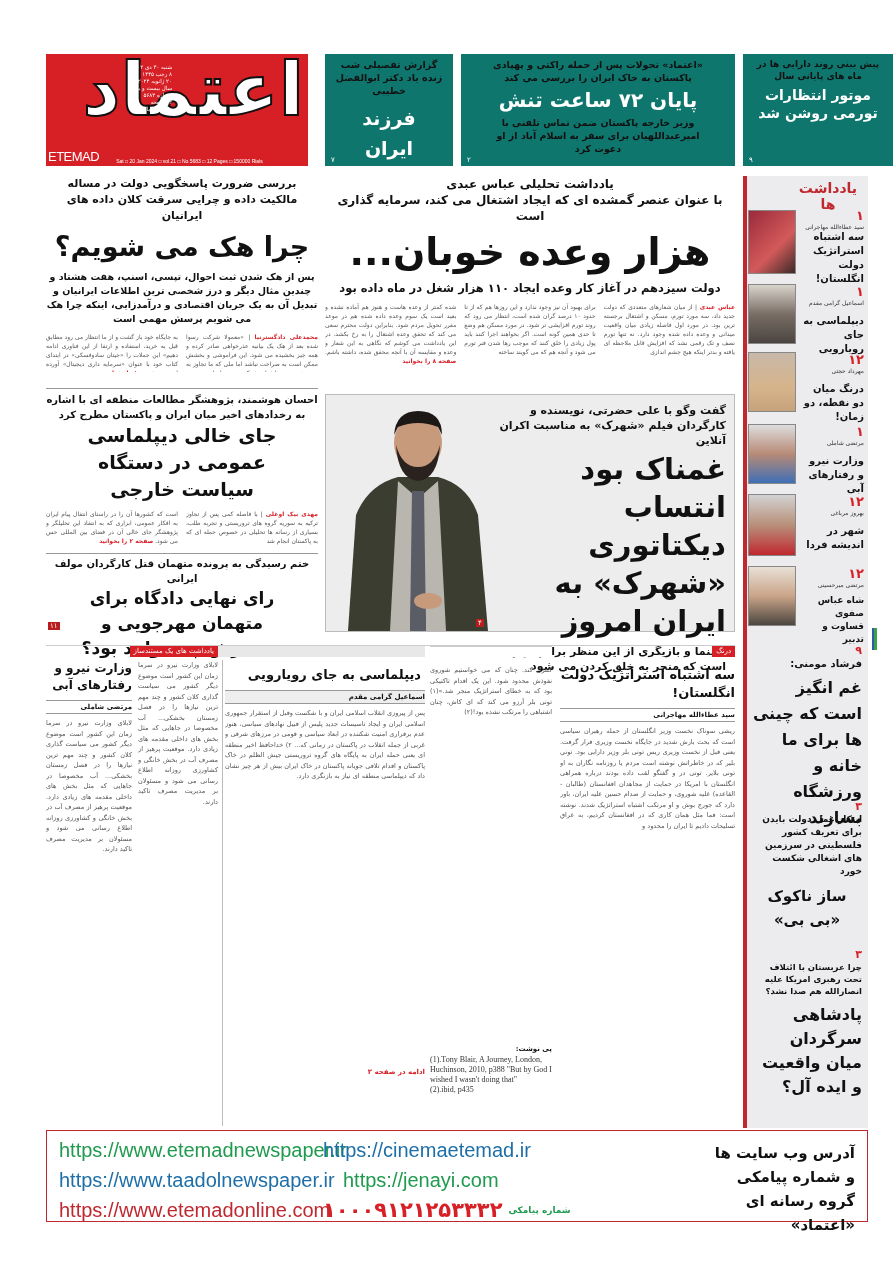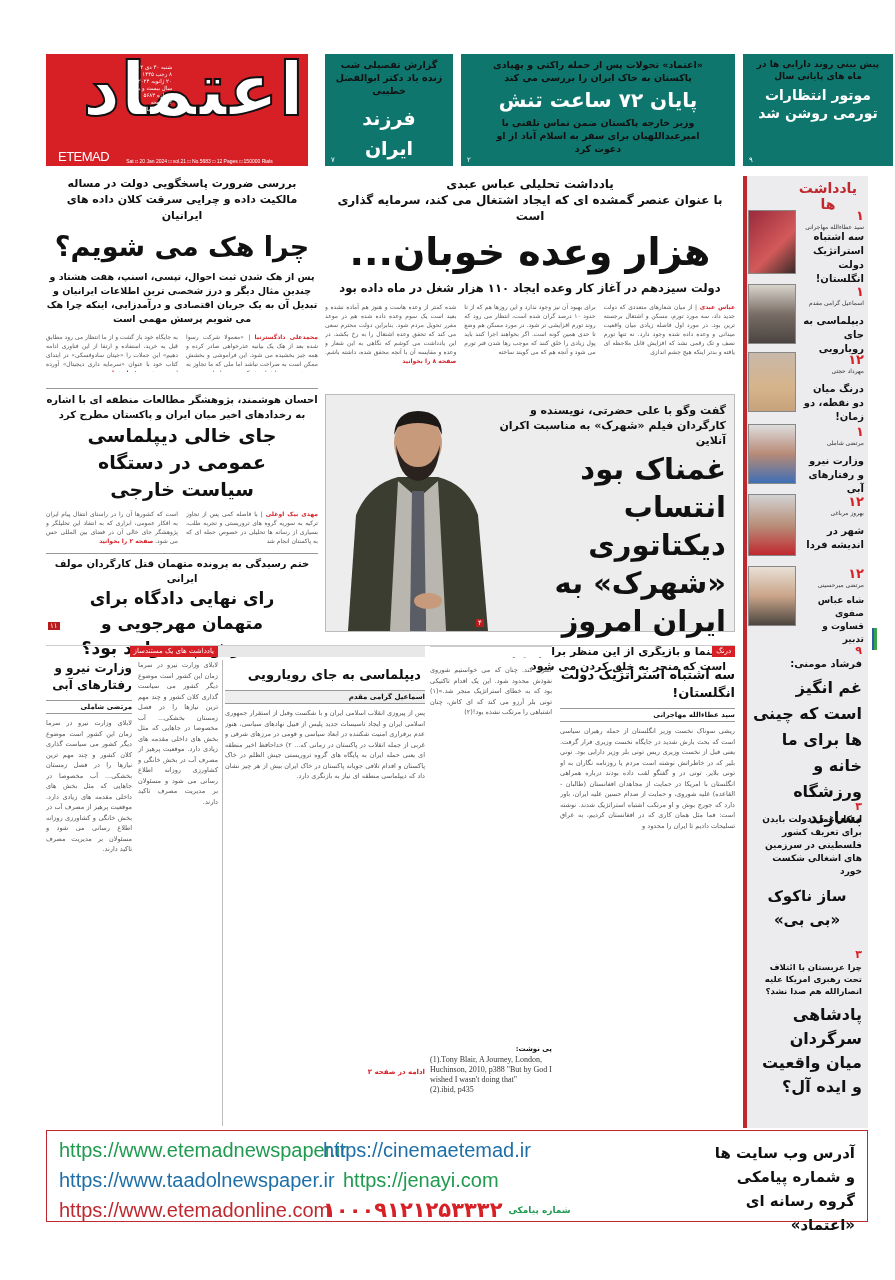--- a/index.html
+++ b/index.html
@@ -28,21 +28,21 @@
   <div class="abs" style="right:4px;top:-8px;font-size:74px;font-weight:bold;color:#fff;-webkit-text-stroke:2px #111;direction:rtl;font-family:'DejaVu Sans',sans-serif;letter-spacing:-2px;">اعتماد</div>
   <div class="abs rtl" style="left:76px;top:10px;width:50px;font-size:5.5px;line-height:7px;color:#fff;">
     <div>شنبه ۳۰ دی ۱۴۰۲</div>
     <div>۸ رجب ۱۴۴۵</div>
     <div>۲۰ ژانویه ۲۰۲۴</div>
     <div>سال بیست و یکم</div>
     <div>شماره ۵۶۸۳</div>
     <div>۱۲ صفحه</div>
     <div>۱۵۰۰۰ تومان</div>
   </div>
-  <div class="abs" style="left:12px;bottom:2px;display:flex;align-items:flex-end;gap:17px;">
+  <div class="abs" style="left:2px;bottom:2px;display:flex;align-items:flex-end;gap:17px;">
     <span style="font-family:'Liberation Sans',sans-serif;font-size:13px;color:#fff;letter-spacing:-0.5px;">ETEMAD</span>
     <span style="font-family:'Liberation Sans',sans-serif;font-size:5px;color:#fff;white-space:nowrap;">Sat  □  20 Jan 2024  □  vol.21  □  No.5683  □  12  Pages  □  150000  Rials</span>
   </div>
 </div>
 
 <div class="abs gray-box rtl" style="left:325px;top:54px;width:128px;height:112px;padding:4px 6px;">
   <div class="center" style="font-size:9.5px;font-weight:bold;line-height:13px;">گزارش تفصیلی شب زنده یاد دکتر ابوالفضل خطیبی</div>
   <div class="center" style="font-size:19px;font-weight:bold;color:#fff;line-height:30px;margin-top:6px;padding:0 18px;">فرزند ایران</div>
   <span class="pagenum plain" style="left:4px;bottom:2px;">۷</span>
 </div>

